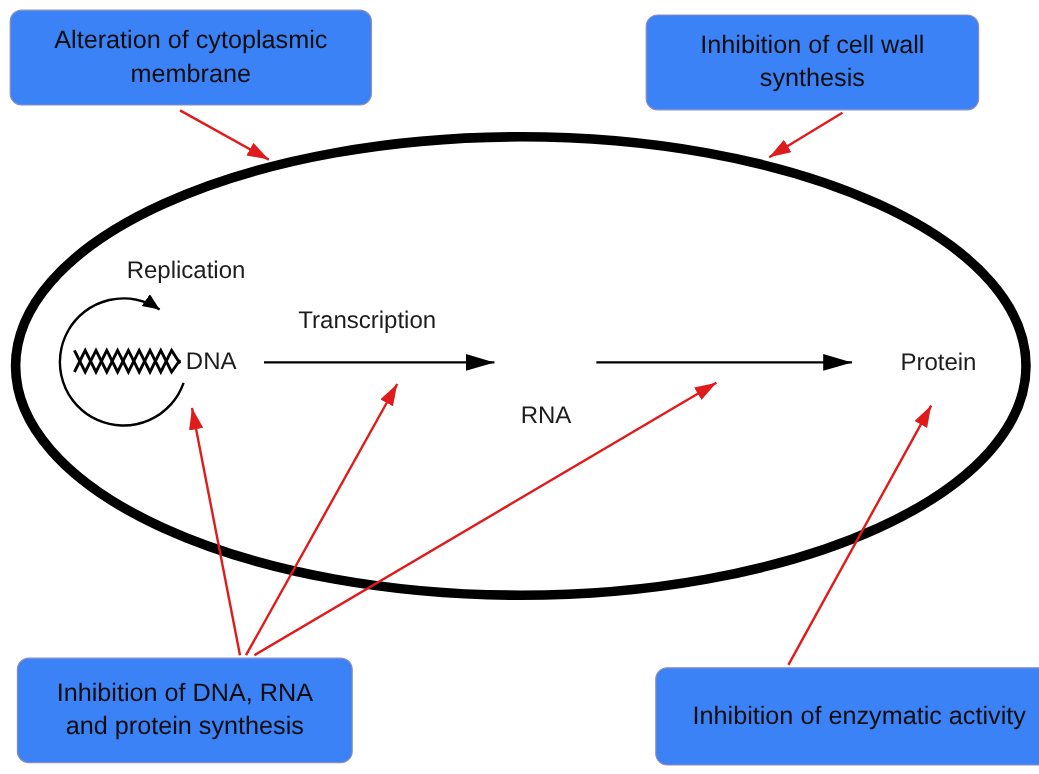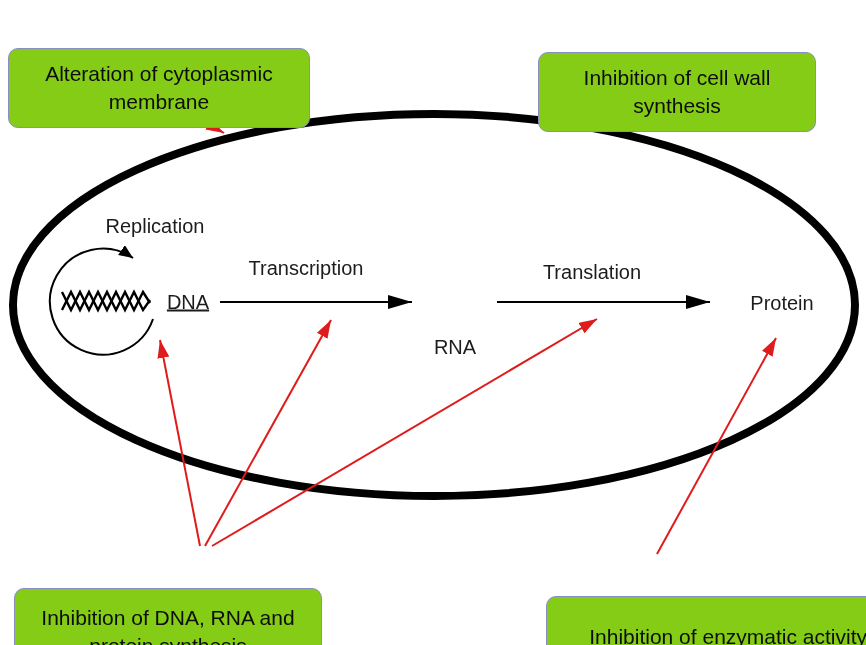--- a/index.html
+++ b/index.html
@@ -15,47 +15,46 @@
     background: #ffffff;
     overflow: hidden;
   }
   .stage svg {
     position: absolute;
     left: 0;
     top: 0;
   }
   .label-box {
     position: absolute;
-    background: #84cc16;
+    background: #3b82f6;
     border: 1px solid #8b8dc0;
     border-radius: 10px;
     display: flex;
     align-items: center;
-    justify-content: flex-end;
+    justify-content: center;
     text-align: center;
     font-size: 21px;
     line-height: 1.32;
     color: #0d0d0d;
     padding: 6px 18px;
     box-sizing: border-box;
-    margin-top: 40px;
   }
   .box-membrane  { left: 8px;   top: 8px;   width: 302px; height: 80px; }
   .box-cellwall  { left: 538px; top: 12px;  width: 278px; height: 80px; }
-  .box-synthesis { left: 14px;  top: 548px; width: 308px; height: 88px; }
+  .box-synthesis { left: 14px;  top: 548px; width: 280px; height: 88px; }
   .box-enzymatic { left: 546px; top: 556px; width: 340px; height: 82px; }
   .inline-label {
     position: absolute;
     transform: translate(-50%, -50%);
     font-size: 20px;
     color: #1c1c1c;
     white-space: nowrap;
   }
   .lbl-replication  { left: 155px; top: 226px; }
-  .lbl-dna          { left: 188px; top: 302px; text-decoration: underline; }
+  .lbl-dna          { left: 176px; top: 302px; }
   .lbl-transcription{ left: 306px; top: 268px; }
   .lbl-rna          { left: 455px; top: 303px; margin-top: 44px; }
   .lbl-translation  { left: 592px; top: 272px; }
   .lbl-protein      { left: 782px; top: 303px; }
 </style>
 </head>
 <body>
 
 <div class="stage">
 
@@ -99,19 +98,18 @@
   </div>
   <div class="label-box box-synthesis">
     <span>Inhibition of DNA, RNA and protein synthesis</span>
   </div>
   <div class="label-box box-enzymatic">
     <span>Inhibition of enzymatic activity</span>
   </div>
 
   <div class="inline-label lbl-transcription">Transcription</div>
   <div class="inline-label lbl-replication">Replication</div>
-  <div class="inline-label lbl-translation">Translation</div>
 
   <div class="inline-label lbl-dna">DNA</div>
   <div class="inline-label lbl-rna">RNA</div>
   <div class="inline-label lbl-protein">Protein</div>
 
 </div>
 
 </body></html>

